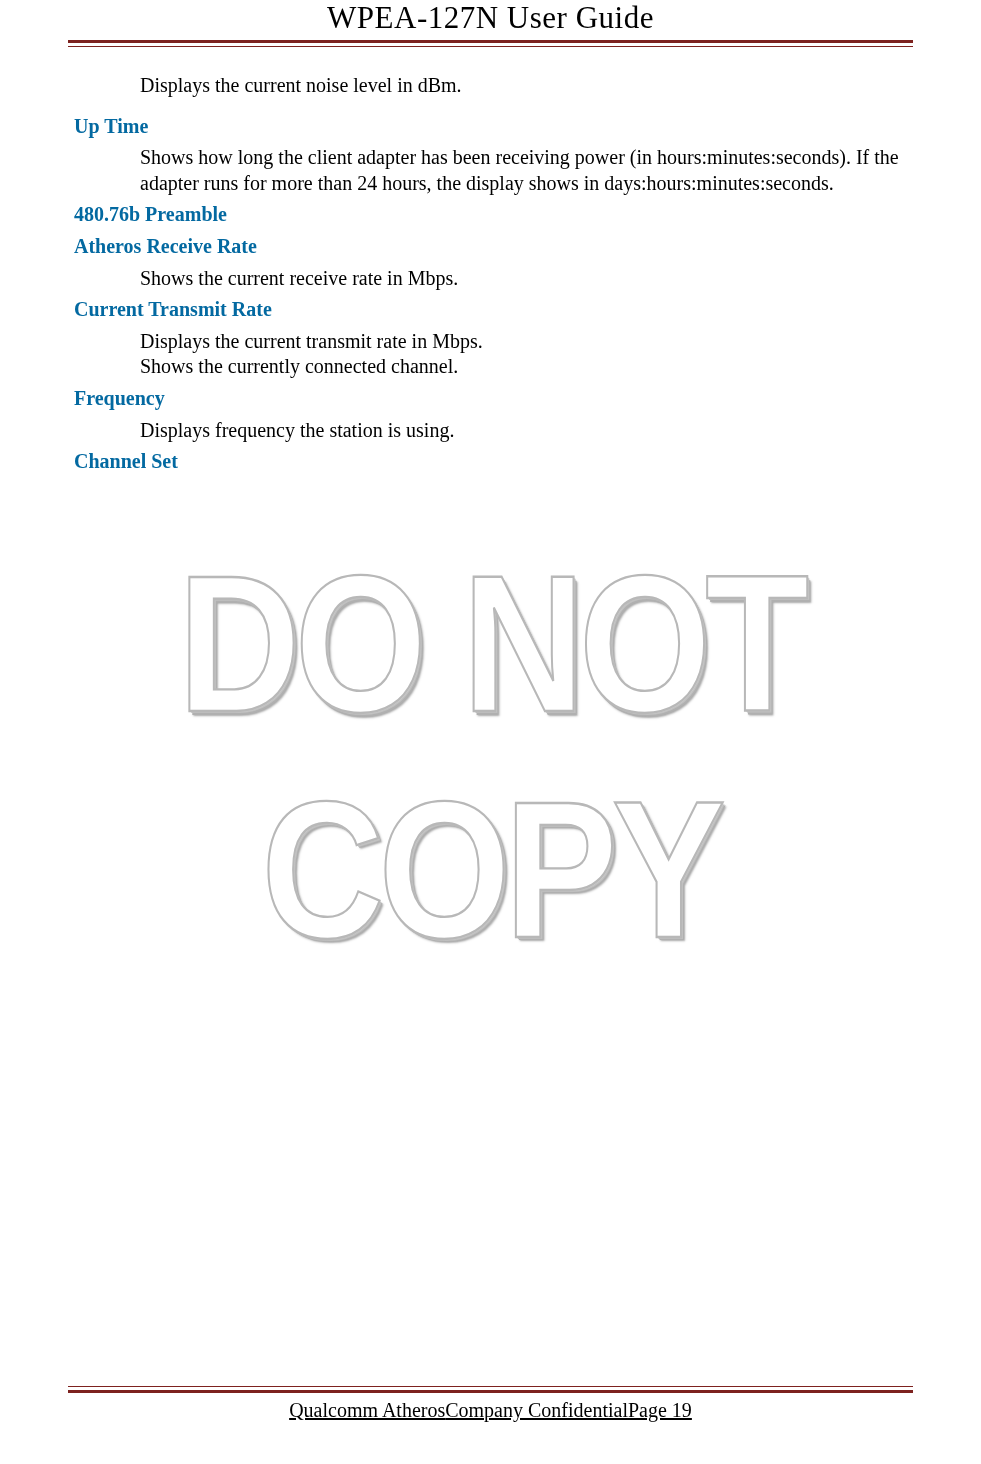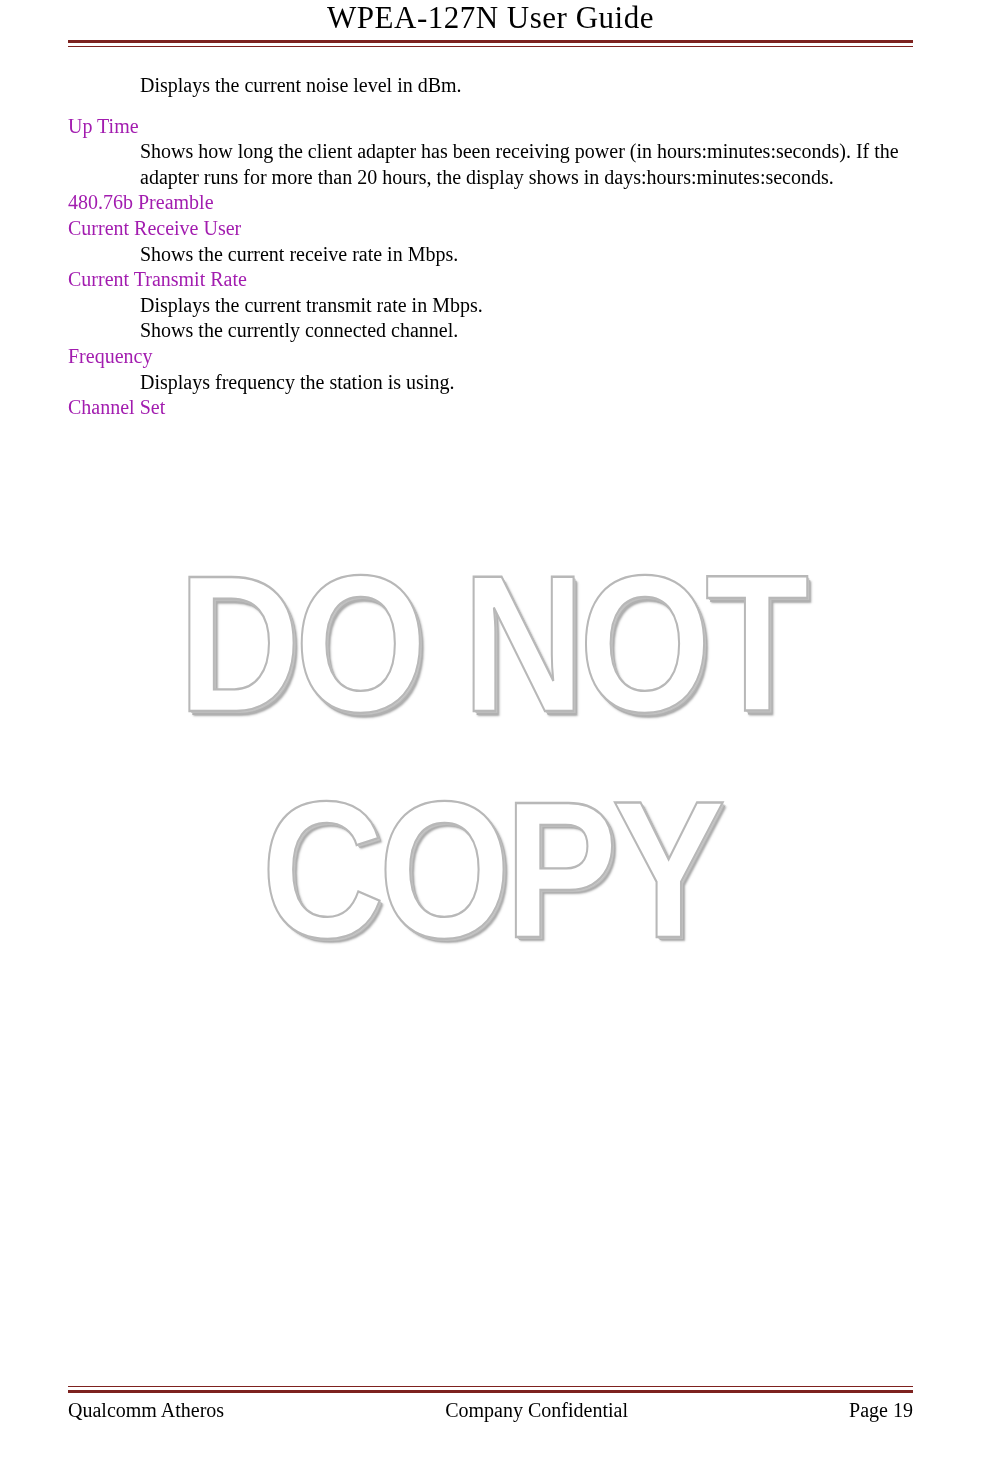--- a/index.html
+++ b/index.html
@@ -33,23 +33,23 @@
     border-top: 3px solid #7d221f;
     border-bottom: 1px solid #7d221f;
     height: 3px;
     margin: 0 0 26px 0;
   }
   .content {
     font-size: 20px;
     line-height: 1.28;
   }
   .def-term {
-    color: #a21caf;
-    font-weight: normal;
-    margin: 0;
+    color: #0369a1;
+    font-weight: bold;
+    margin: 6px;
   }
   .def-body {
     margin: 0 0 0 72px;
   }
   .first-body {
     margin: 0 0 15px 72px;
   }
   .watermark {
     position: absolute;
     top: 560px;
@@ -81,41 +81,42 @@
   }
   .footer-rule {
     border: none;
     border-top: 1px solid #7d221f;
     border-bottom: 3px solid #7d221f;
     height: 3px;
     margin: 0 0 6px 0;
   }
   .footer-row {
     display: flex;
-    justify-content: space-between;
+    justify-content: center;
     font-size: 20px;
+    text-decoration: underline;
   }
 </style>
 </head>
 <body>
 
 <div class="page">
 
   <div class="header-title">WPEA-127N User Guide</div>
   <hr class="header-rule">
 
   <div class="content">
     <p class="first-body">Displays the current noise level in dBm.</p>
 
     <p class="def-term">Up Time</p>
-    <p class="def-body">Shows how long the client adapter has been receiving power (in hours:minutes:seconds). If the adapter runs for more than 20 hours, the display shows in days:hours:minutes:seconds.</p>
+    <p class="def-body">Shows how long the client adapter has been receiving power (in hours:minutes:seconds). If the adapter runs for more than 24 hours, the display shows in days:hours:minutes:seconds.</p>
 
     <p class="def-term">480.76b Preamble</p>
 
-    <p class="def-term">Current Receive User</p>
+    <p class="def-term">Atheros Receive Rate</p>
     <p class="def-body">Shows the current receive rate in Mbps.</p>
 
     <p class="def-term">Current Transmit Rate</p>
     <p class="def-body">Displays the current transmit rate in Mbps.</p>
 
     <p class="def-body">Shows the currently connected channel.</p>
 
     <p class="def-term">Frequency</p>
     <p class="def-body">Displays frequency the station is using.</p>
 

